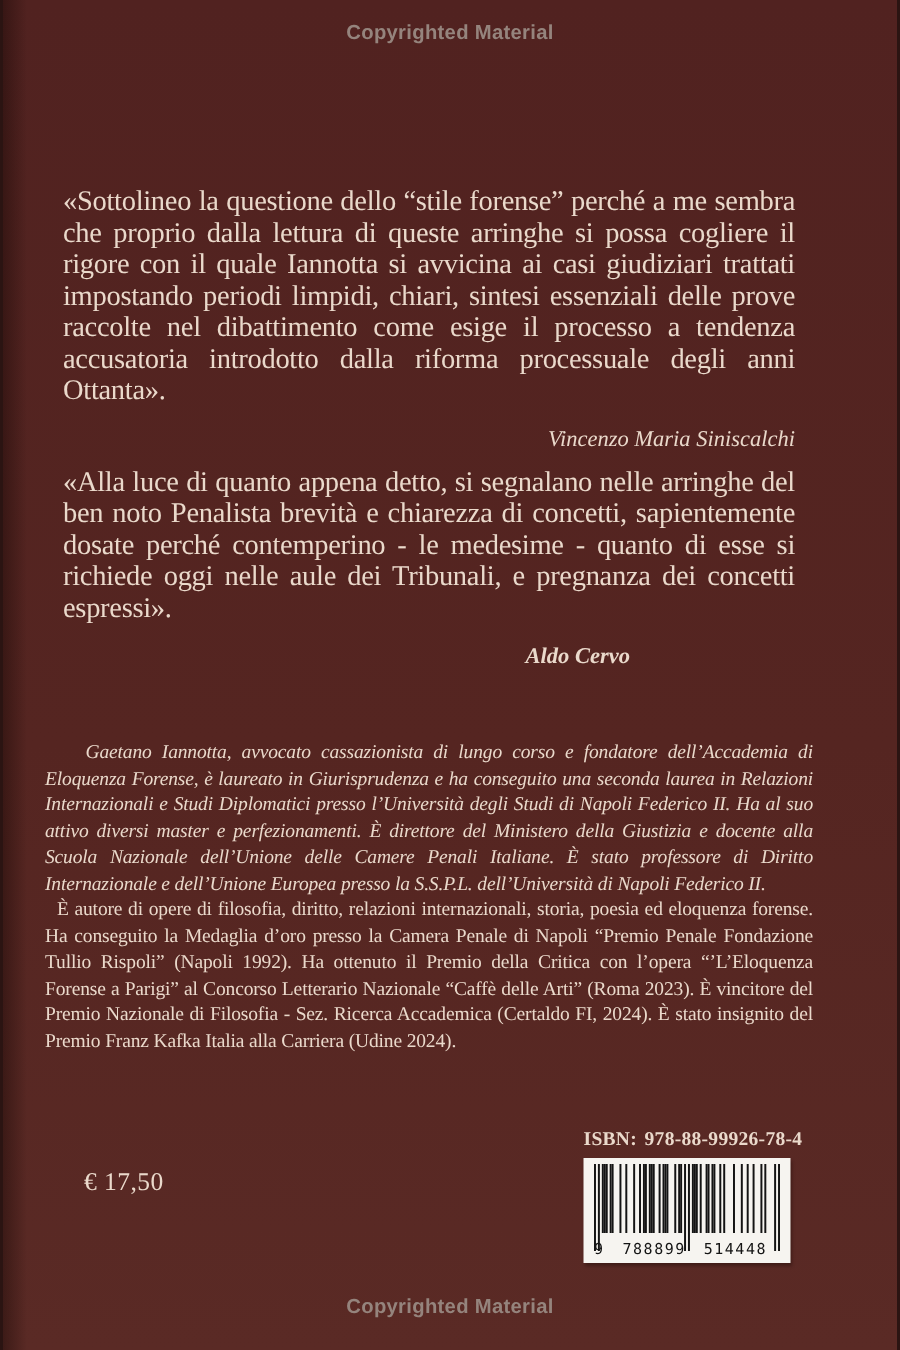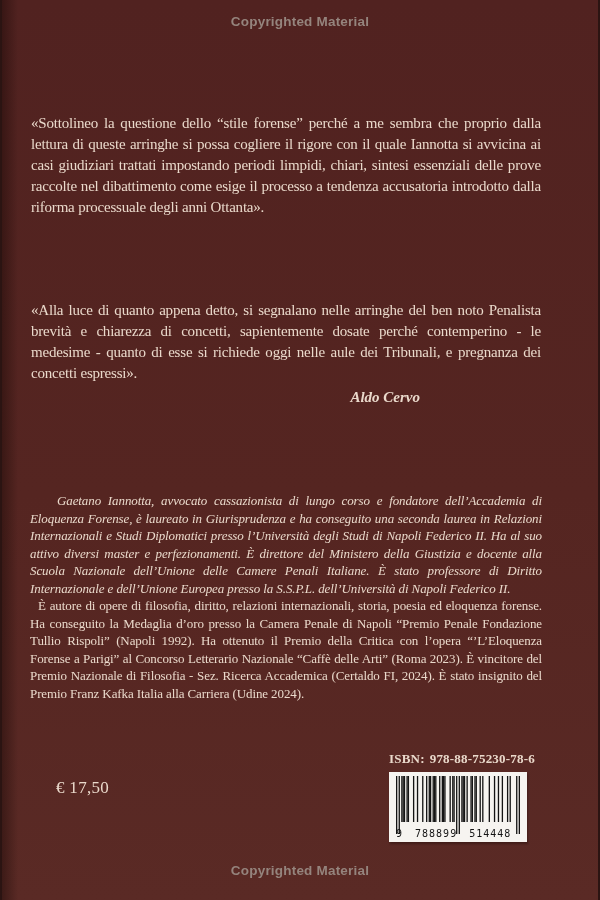--- a/index.html
+++ b/index.html
@@ -26,22 +26,22 @@
     font-size:13.5px;font-weight:700;
     color:#95847d;letter-spacing:.2px;
   }
   .watermark.top{top:14px;}
   .watermark.bottom{top:863px;}
 
   .quote-block{position:absolute;left:28px;width:512px;}
   .q1{top:112px;}
   .q2{top:299px;}
   .quote{
-    margin:1px;text-align:justify;
-    font-size:15px;line-height:21px;letter-spacing:-.2px;
+    margin:12px;text-align:justify;
+    font-size:19px;line-height:21px;letter-spacing:-.2px;
   }
   .attribution{
     margin:3px 0 0 0;
     font-style:italic;font-size:15px;line-height:20px;
     text-align:right;
   }
   .attr-1{padding-right:12px;}
   .attr-2{padding-right:122px;font-weight:bold;}
 
   .bio{position:absolute;left:28px;top:492px;width:512px;}
@@ -80,36 +80,37 @@
 </style>
 </head>
 <body>
 
 <div class="page">
 
   <div class="watermark top">Copyrighted Material</div>
 
   <section class="quote-block q1">
     <p class="quote">«Sottolineo la questione dello “stile forense” perché a me sembra che proprio dalla lettura di queste arringhe si possa cogliere il rigore con il quale Iannotta si avvicina ai casi giudiziari trattati impostando periodi limpidi, chiari, sintesi essenziali delle prove raccolte nel dibattimento come esige il processo a tendenza accusatoria introdotto dalla riforma processuale degli anni Ottanta».</p>
+    <p class="attribution attr-1">Vincenzo Maria Siniscalchi</p>
   </section>
 
   <section class="quote-block q2">
     <p class="quote">«Alla luce di quanto appena detto, si segnalano nelle arringhe del ben noto Penalista brevità e chiarezza di concetti, sapientemente dosate perché contemperino - le medesime - quanto di esse si richiede oggi nelle aule dei Tribunali, e pregnanza dei concetti espressi».</p>
     <p class="attribution attr-2">Aldo Cervo</p>
   </section>
 
   <section class="bio">
     <p class="indent-lg">Gaetano Iannotta, avvocato cassazionista di lungo corso e fondatore dell’Accademia di Eloquenza Forense, è laureato in Giurisprudenza e ha conseguito una seconda laurea in Relazioni Internazionali e Studi Diplomatici presso l’Università degli Studi di Napoli Federico II. Ha al suo attivo diversi master e perfezionamenti. È direttore del Ministero della Giustizia e docente alla Scuola Nazionale dell’Unione delle Camere Penali Italiane. È stato professore di Diritto Internazionale e dell’Unione Europea presso la S.S.P.L. dell’Università di Napoli Federico II.</p>
     <p class="indent-sm">È autore di opere di filosofia, diritto, relazioni internazionali, storia, poesia ed eloquenza forense. Ha conseguito la Medaglia d’oro presso la Camera Penale di Napoli “Premio Penale Fondazione Tullio Rispoli” (Napoli 1992). Ha ottenuto il Premio della Critica con l’opera “’L’Eloquenza Forense a Parigi” al Concorso Letterario Nazionale “Caffè delle Arti” (Roma 2023). È vincitore del Premio Nazionale di Filosofia - Sez. Ricerca Accademica (Certaldo FI, 2024). È stato insignito del Premio Franz Kafka Italia alla Carriera (Udine 2024).</p>
   </section>
 
   <div class="price">€ 17,50</div>
 
   <div class="isbn-line">
-    <span>ISBN:</span><span class="num">978-88-75230-78-6</span>
+    <span>ISBN:</span><span class="num">978-88-99926-78-4</span>
   </div>
 
   <div class="barcode-box">
     <svg id="barcode-svg" width="124" height="62">
         <rect x="0.00" y="0" width="1.31" height="58" fill="#141414"></rect>
         <rect x="2.61" y="0" width="1.31" height="58" fill="#141414"></rect>
         <rect x="5.22" y="0" width="1.31" height="46" fill="#141414"></rect>
         <rect x="6.53" y="0" width="1.31" height="46" fill="#141414"></rect>
         <rect x="7.83" y="0" width="1.31" height="46" fill="#141414"></rect>
         <rect x="10.44" y="0" width="1.31" height="46" fill="#141414"></rect>

